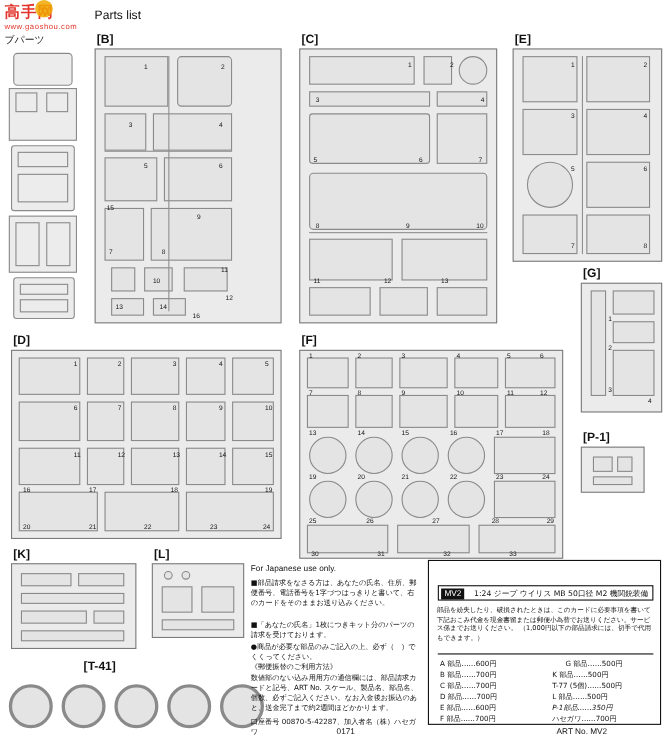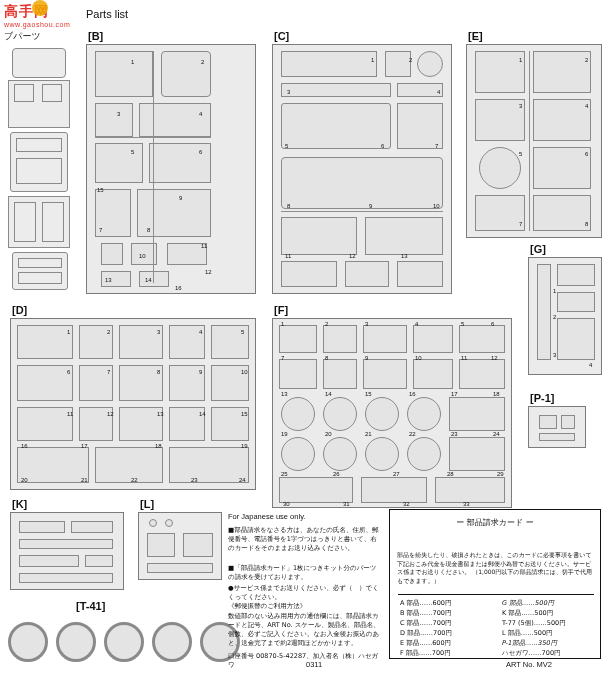--- a/index.html
+++ b/index.html
@@ -300,43 +300,46 @@
 <div style="position:absolute;left:8px;top:622px;">
   <div class="pt rd" style="position:absolute;left:0;top:0;width:40px;height:40px;border:3px solid #8a8a8a;"></div>
   <div class="pt rd" style="position:absolute;left:48px;top:0;width:40px;height:40px;border:3px solid #8a8a8a;"></div>
   <div class="pt rd" style="position:absolute;left:96px;top:0;width:40px;height:40px;border:3px solid #8a8a8a;"></div>
   <div class="pt rd" style="position:absolute;left:144px;top:0;width:40px;height:40px;border:3px solid #8a8a8a;"></div>
   <div class="pt rd" style="position:absolute;left:192px;top:0;width:40px;height:40px;border:3px solid #8a8a8a;"></div>
 </div>
 
 <div class="en" style="left:228px;top:512px;">For Japanese use only.</div>
 <div class="jp" style="left:228px;top:526px;width:152px;">■部品請求をなさる方は、あなたの氏名、住所、郵便番号、電話番号を1字づつはっきりと書いて、右のカードをそのままお送り込みください。</div>
-<div class="jp" style="left:228px;top:564px;width:152px;">■「部品請求カード」1枚につきキット分のパーツの請求を受けております。</div>
-<div class="jp" style="left:228px;top:584px;width:152px;">●サービス係までお送りください、必ず（　）でくくってください。</div>
+<div class="jp" style="left:228px;top:564px;width:152px;">■「あなたの氏名」1枚につきキット分のパーツの請求を受けております。</div>
+<div class="jp" style="left:228px;top:584px;width:152px;">●商品が必要な部品のみご記入の上、必ず（　）でくくってください。</div>
 <div class="jp" style="left:228px;top:602px;width:152px;">《郵便振替のご利用方法》</div>
 <div class="jp" style="left:228px;top:612px;width:152px;">数値部のない込み用用方の通信欄には、部品請求カードと記号、ART No. スケール、製品名、部品名、個数、必ずご記入ください。なお入金後お振込のあと、送金完了まで約2週間ほどかかります。</div>
 <div class="jp" style="left:228px;top:652px;width:152px;">口座番号 00870-5-42287、加入者名（株）ハセガワ</div>
 
 <svg class="plane" viewBox="0 0 26 14">
   <path d="M1 8 L12 6 L18 1 L20 2 L17 7 L25 6 L25 8 L17 9 L20 13 L18 14 L12 9 L1 9 Z" fill="#555"></path>
 </svg>
 <div class="card">
-  <div class="ttl">ー 部品請求カード ー</div>
+  <div class="kit">
+    <div class="mv">MV2</div>
+    <div class="kn">1:24 ジープ ウイリス MB 50口径 M2 機関銃装備</div>
+  </div>
   <div class="note">部品を紛失したり、破損されたときは、このカードに必要事項を書いて下記おこみ代金を現金書留または郵便小為替でお送りください。サービス係までお送りください。
 （1,000円以下の部品請求には、切手で代用もできます。）</div>
   <div class="cardline" style="left:8px;top:84px;width:196px;"></div>
 
   <div class="price" style="left:10px;top:88px;"><span>A 部品</span><span>……600円</span></div>
   <div class="price" style="left:10px;top:98px;"><span>B 部品</span><span>……700円</span></div>
   <div class="price" style="left:10px;top:108px;"><span>C 部品</span><span>……700円</span></div>
   <div class="price" style="left:10px;top:118px;"><span>D 部品</span><span>……700円</span></div>
   <div class="price" style="left:10px;top:128px;"><span>E 部品</span><span>……600円</span></div>
   <div class="price" style="left:10px;top:138px;"><span>F 部品</span><span>……700円</span></div>
 
-  <div class="price" style="left:112px;top:88px;font-style:italic;"><span>G 部品</span><span>……500円</span></div>
+  <div class="price" style="left:124px;top:88px;"><span>G 部品</span><span>……500円</span></div>
   <div class="price" style="left:112px;top:98px;"><span>K 部品</span><span>……500円</span></div>
   <div class="price" style="left:112px;top:108px;"><span>T-77 (5個)</span><span>……500円</span></div>
   <div class="price" style="left:112px;top:118px;"><span>L 部品</span><span>……500円</span></div>
   <div class="price" style="left:112px;top:128px;font-style:italic;"><span>P-1部品</span><span>……350円</span></div>
   <div class="price" style="left:112px;top:138px;"><span>ハセガワ</span><span>……700円</span></div>
 </div>
-<div class="en" style="left:306px;top:660px;">0311</div>
+<div class="en" style="left:306px;top:660px;">0171</div>
 <div class="en" style="left:506px;top:660px;">ART No. MV2</div>
 
 </body></html>

